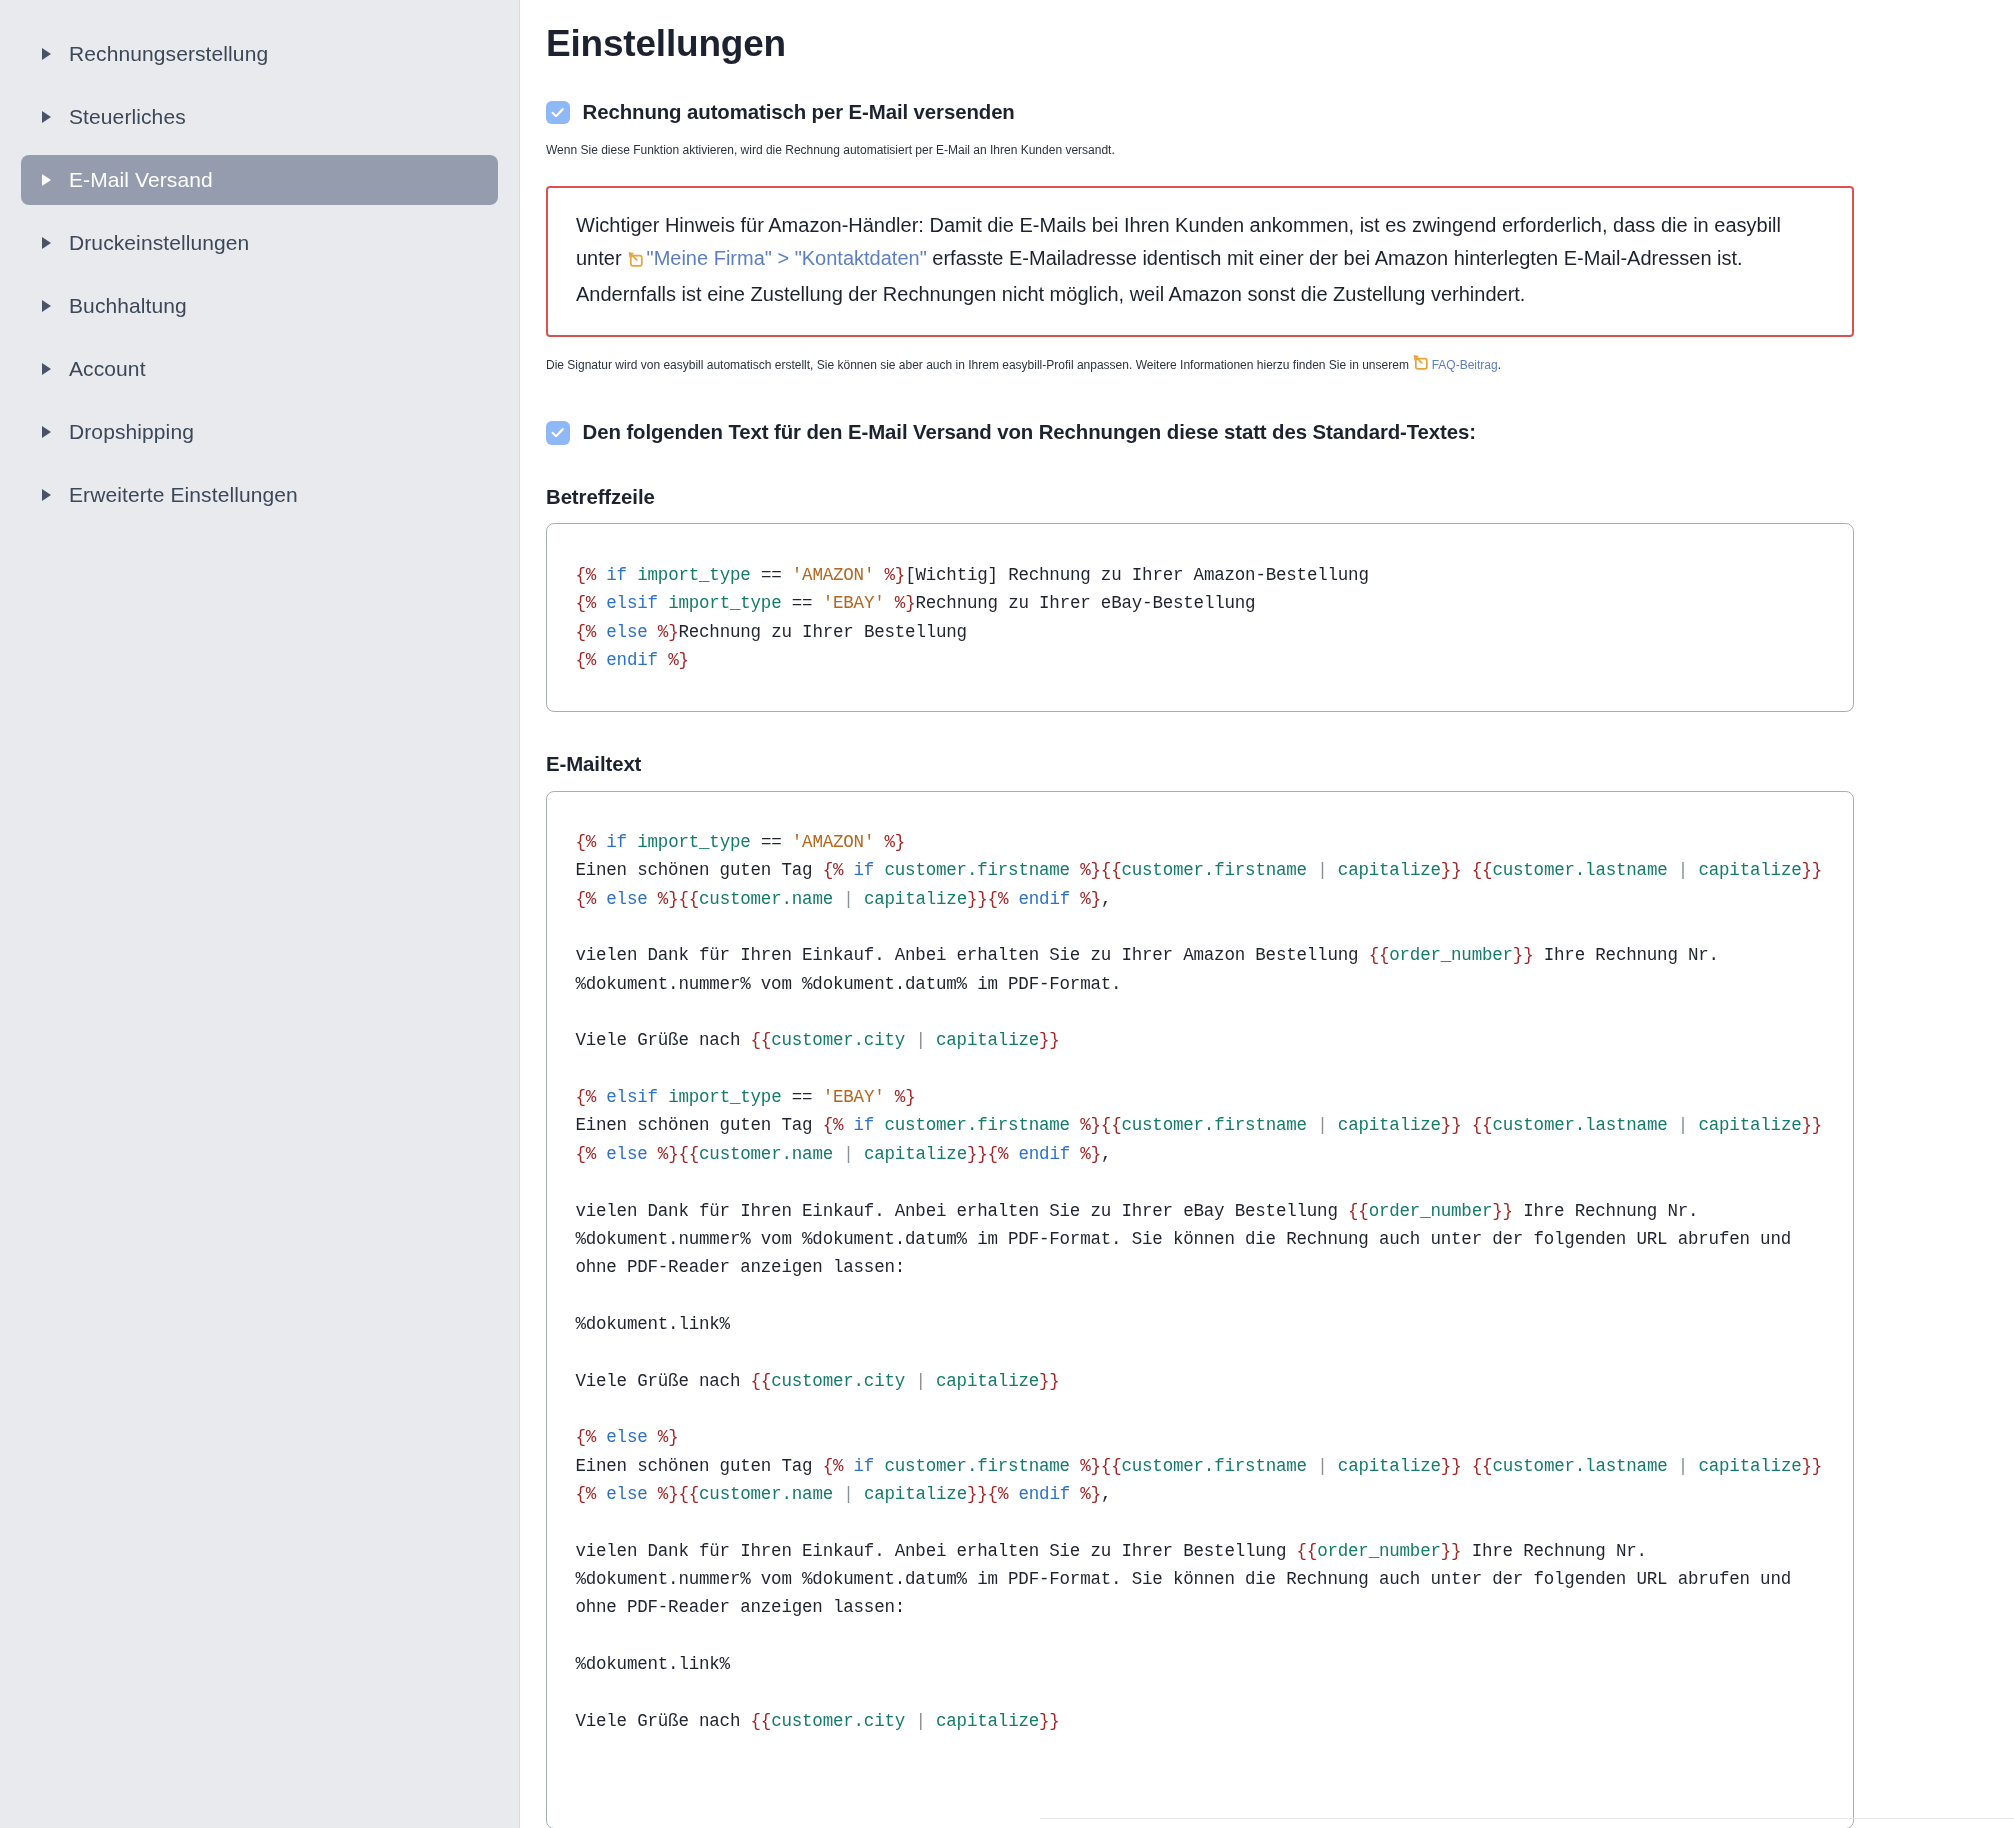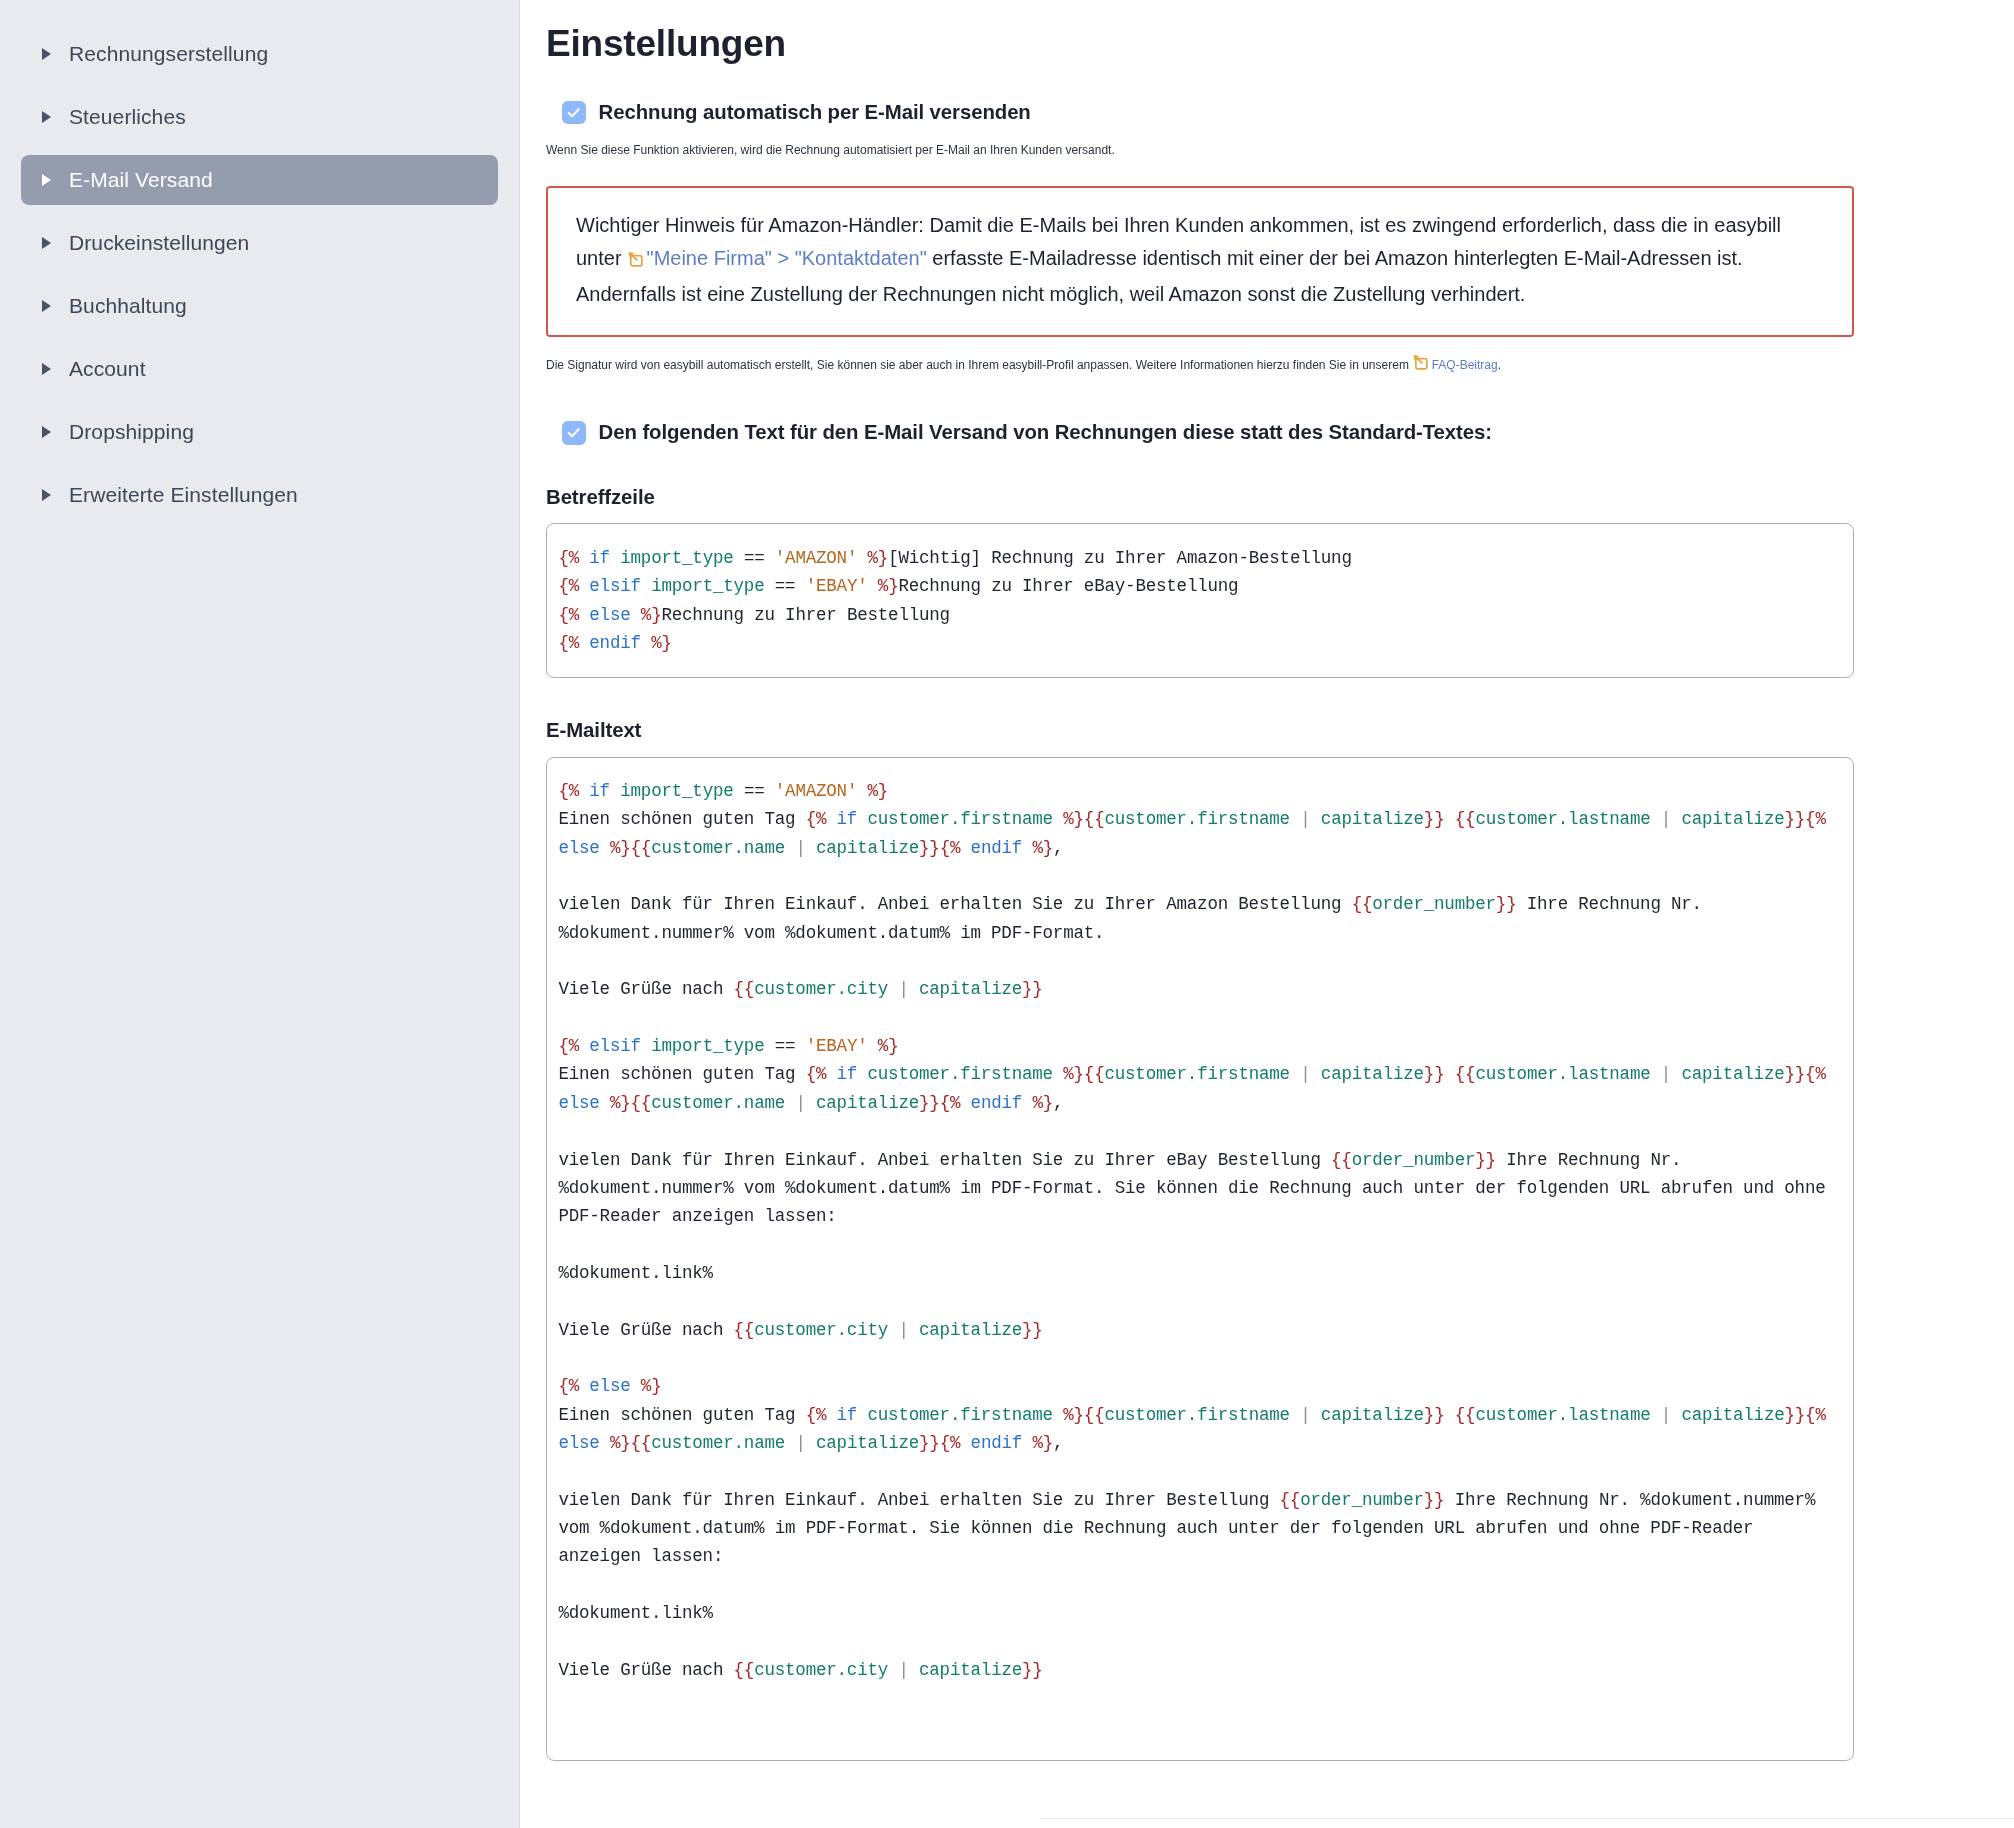--- a/index.html
+++ b/index.html
@@ -77,21 +77,20 @@
     margin: 39px 0 0 0;
     letter-spacing: -0.2px;
   }
 
   
   .check-row {
     display: flex;
     align-items: center;
     gap: 13px;
     margin-top: 36px;
-    margin-left: 16px;
   }
   .cbx {
     width: 23.6px; height: 23.6px;
     border-radius: 5.7px;
     background: #8fb8f8;
     display: flex; align-items: center; justify-content: center;
     flex: none;
     cursor: pointer;
   }
   .cbx svg { display: block; }
@@ -146,21 +145,21 @@
 
   
   .code-box {
     border: 1.6px solid #a9aeb4;
     border-radius: 8.1px;
     background: #ffffff;
     padding: 19.5px 11.4px 19.5px 11.4px;
     width: 1308px;
   }
   .code-box pre {
-    margin: 0;
+    margin: 17px;
     font-family: "Liberation Mono", "DejaVu Sans Mono", monospace;
     font-size: 17.5px;
     line-height: 1.62;
     color: #1f2430;
     white-space: pre-wrap;
     word-break: break-word;
     overflow-wrap: anywhere;
     letter-spacing: -0.2px;
   }
   .tg  { color: #a62626; }      

